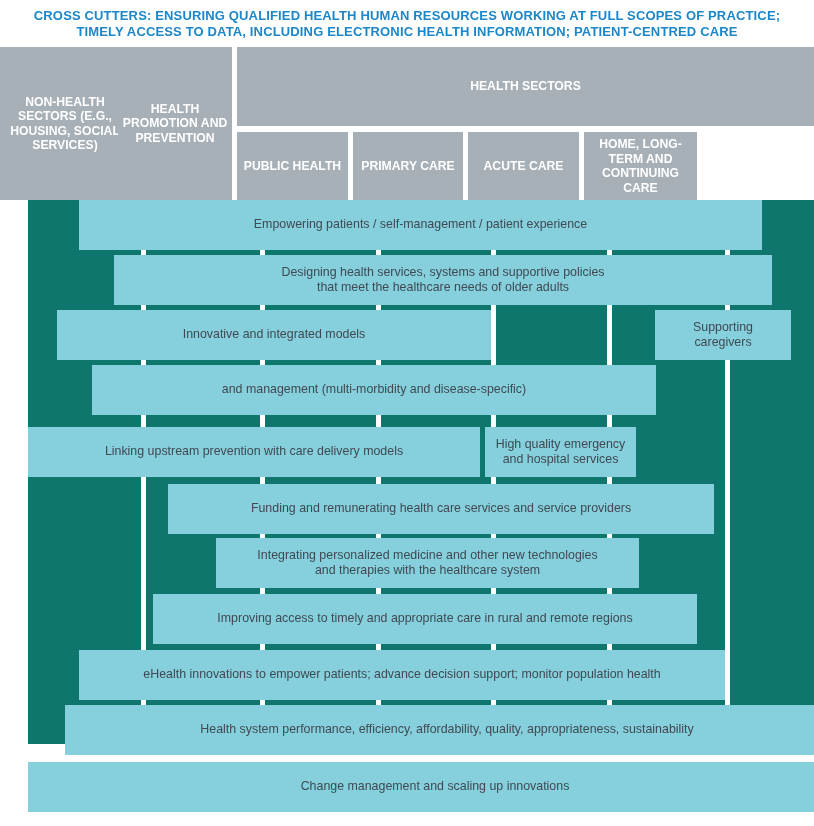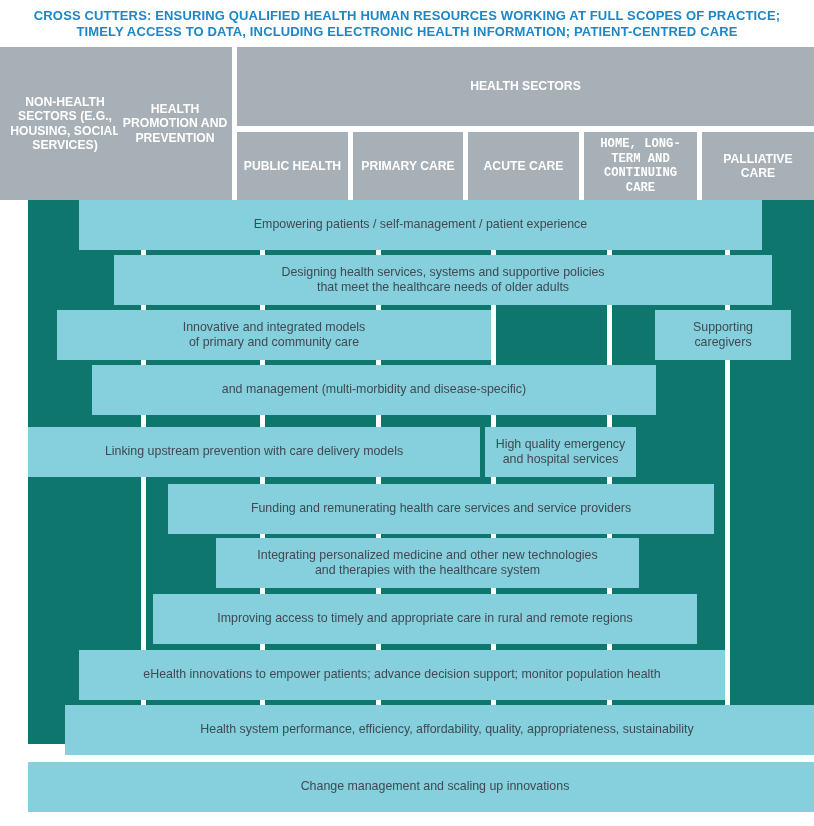--- a/index.html
+++ b/index.html
@@ -126,25 +126,22 @@
 
     <div class="hcell sub" style="left:237px; width:111px;text-align:right;">
       <span>PUBLIC HEALTH</span>
     </div>
     <div class="hcell sub" style="left:353px; width:110px;">
       <span>PRIMARY CARE</span>
     </div>
     <div class="hcell sub" style="left:468px; width:111px;">
       <span>ACUTE CARE</span>
     </div>
-    <div class="hcell sub" style="left:584px; width:113px;font-family:Liberation Mono, monospace;">
+    <div class="hcell sub" style="left:584px; width:113px;">
       <span>HOME, LONG-TERM AND CONTINUING CARE</span>
-    </div>
-    <div class="hcell sub" style="left:702px; width:112px;">
-      <span>PALLIATIVE CARE</span>
     </div>
   </div>
 
   <div class="body-area">
     <div id="gridlines">
         <div class="gridline" style="left: 113px;"></div>
         <div class="gridline" style="left: 232px;"></div>
         <div class="gridline" style="left: 348px;"></div>
         <div class="gridline" style="left: 463px;"></div>
         <div class="gridline" style="left: 579px;"></div>
@@ -158,21 +155,20 @@
         </div>
         <div class="bar" style="left: 86px; width: 658px; top: 55px; height: 50px; background: rgb(134, 207, 220);">
           <div>
             <span>Designing health services, systems and supportive policies</span>
             <span>that meet the healthcare needs of older adults</span>
           </div>
         </div>
         <div class="bar" style="left: 29px; width: 434px; top: 110px; height: 50px; background: rgb(134, 207, 220);">
           <div>
             <span>Innovative and integrated models</span>
-            <span>of primary and community care</span>
           </div>
         </div>
         <div class="bar" style="left: 627px; width: 136px; top: 110px; height: 50px; background: rgb(134, 207, 220);">
           <div>
             <span>Supporting</span>
             <span>caregivers</span>
           </div>
         </div>
         <div class="bar" style="left: 64px; width: 564px; top: 165px; height: 50px; background: rgb(134, 207, 220);">
           <div>

